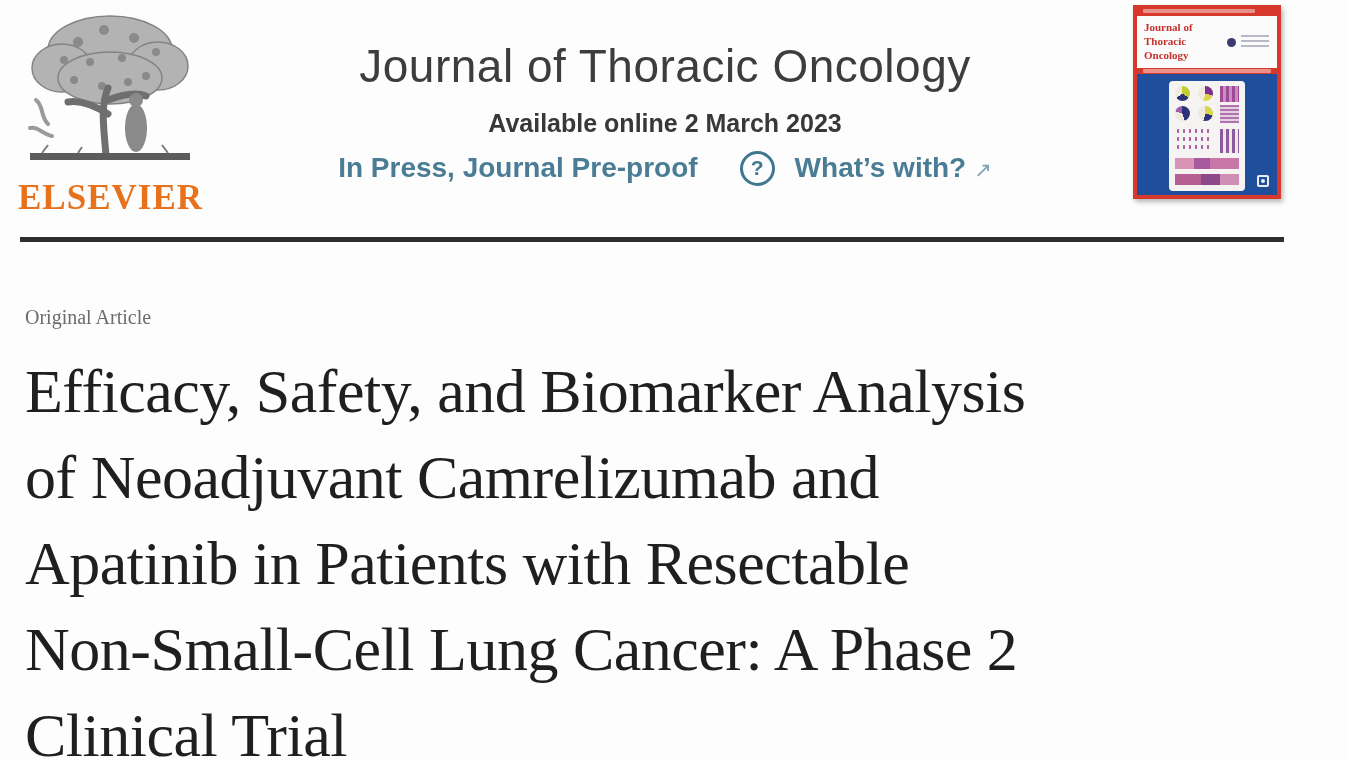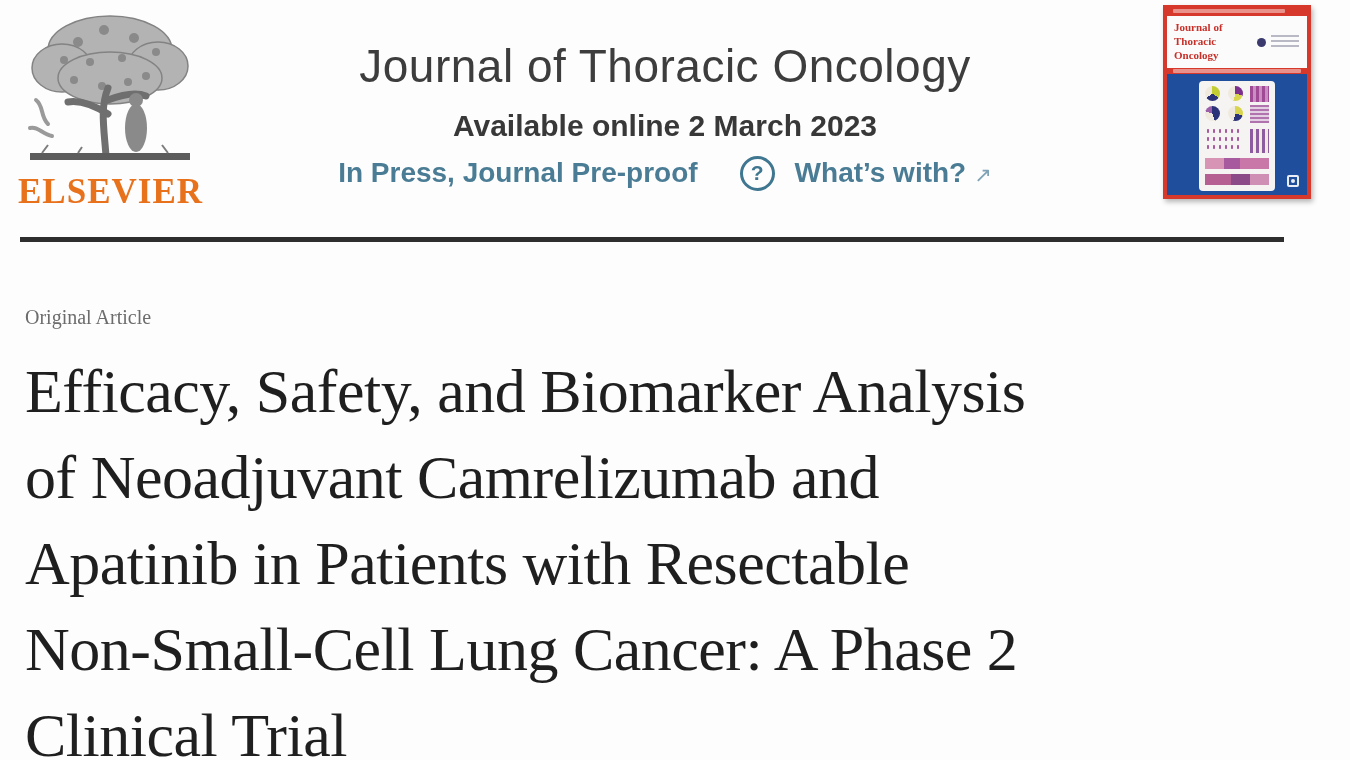--- a/index.html
+++ b/index.html
@@ -15,21 +15,21 @@
 
   
   .publisher-logo {
     position: absolute;
     left: 18px; top: 4px;
     width: 182px; height: 200px;
     cursor: pointer;
   }
   .tree-svg { display: block; }
   .publisher-wordmark {
-    margin-top: 10px;
+    margin-top: 16px;
     text-align: center;
     font-family: "Liberation Serif", serif;
     font-size: 35px;
     font-weight: 600;
     letter-spacing: 1px;
     color: #E8711C;
     line-height: 1;
   }
 
   
@@ -42,21 +42,21 @@
   .journal-title {
     font-size: 46px;
     font-weight: 400;
     color: #3d3d3d;
     letter-spacing: 0.5px;
     line-height: 1.15;
     cursor: pointer;
   }
   .availability {
     margin-top: 16px;
-    font-size: 30px;
+    font-size: 25px;
     font-weight: 700;
     color: #383838;
   }
   .links-row {
     margin-top: 13px;
     display: flex;
     align-items: center;
     justify-content: center;
     gap: 20px;
     font-size: 28px;
@@ -81,21 +81,21 @@
     cursor: pointer;
     display: inline-flex;
     align-items: baseline;
     gap: 8px;
   }
   .external-arrow { font-size: 21px; color: #7FA3B6; font-weight: 400; }
 
   
   .cover {
     position: absolute;
-    left: 1163px; top: 5px;
+    left: 1133px; top: 5px;
     width: 148px; height: 194px;
     box-shadow: 2px 3px 5px rgba(0,0,0,0.28);
     cursor: pointer;
   }
   .cover-red { position: absolute; inset: 0; }
   .cover-white-band {
     position: absolute;
     left: 4px; right: 4px; top: 11px;
     height: 52px;
     background: #fbfbfb;

